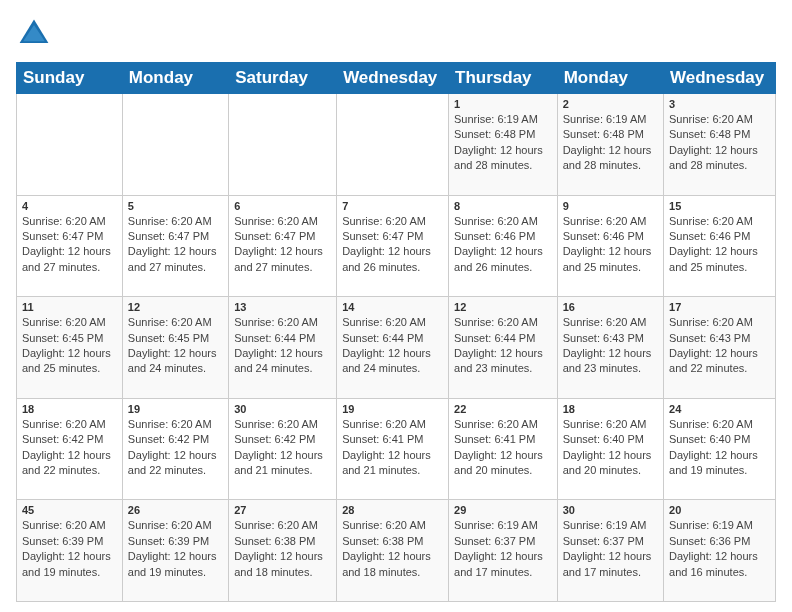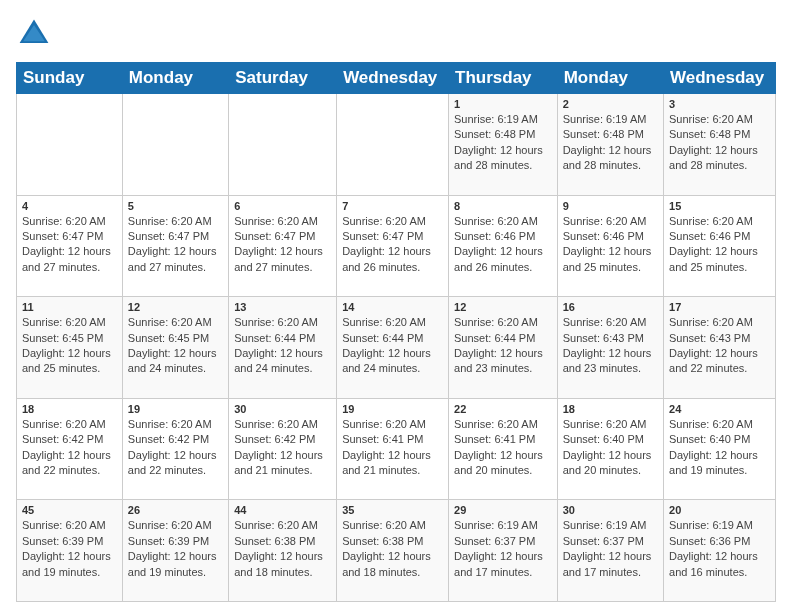--- a/index.html
+++ b/index.html
@@ -332,28 +332,28 @@
 and 19 minutes.</div>
             </td>
             <td>
               <span class="day-number">26</span>
               <div class="day-info" style="white-space: pre-line;">Sunrise: 6:20 AM
 Sunset: 6:39 PM
 Daylight: 12 hours
 and 19 minutes.</div>
             </td>
             <td>
-              <span class="day-number">44</span>
+              <span class="day-number">27</span>
               <div class="day-info" style="white-space: pre-line;">Sunrise: 6:20 AM
 Sunset: 6:38 PM
 Daylight: 12 hours
 and 18 minutes.</div>
             </td>
             <td>
-              <span class="day-number">35</span>
+              <span class="day-number">28</span>
               <div class="day-info" style="white-space: pre-line;">Sunrise: 6:20 AM
 Sunset: 6:38 PM
 Daylight: 12 hours
 and 18 minutes.</div>
             </td>
             <td>
               <span class="day-number">29</span>
               <div class="day-info" style="white-space: pre-line;">Sunrise: 6:19 AM
 Sunset: 6:37 PM
 Daylight: 12 hours

